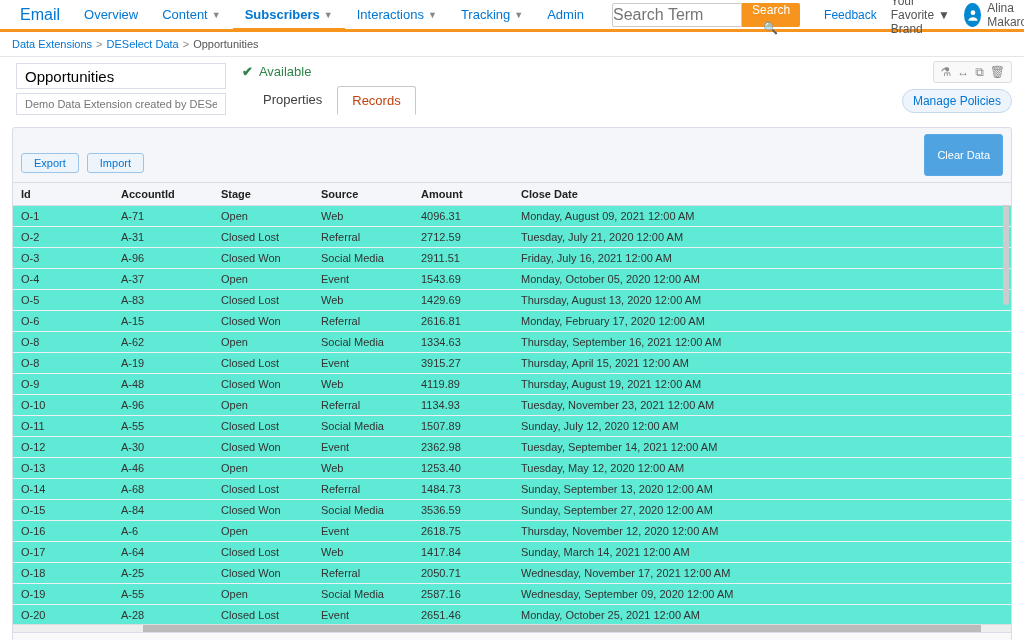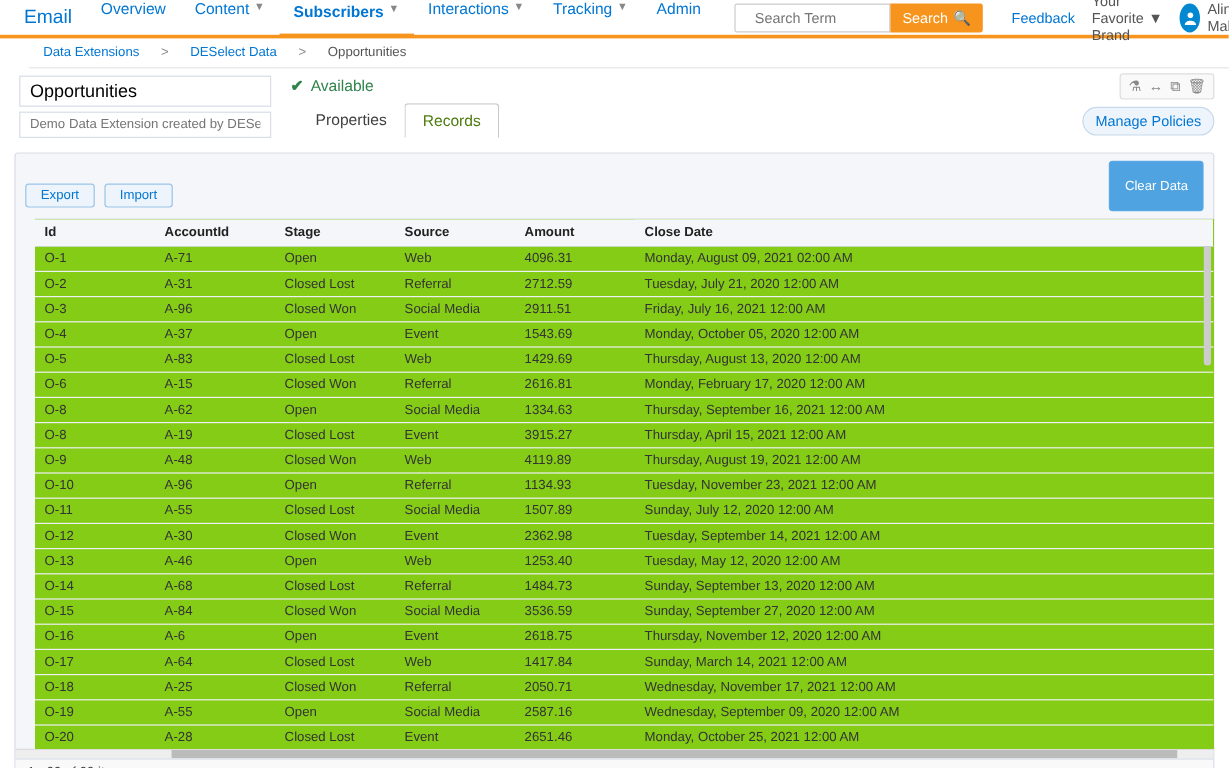--- a/index.html
+++ b/index.html
@@ -1,53 +1,53 @@
 <!DOCTYPE html>
 <html><head>
 <meta charset="utf-8">
 <style>
   * { box-sizing: border-box; margin: 0; padding: 0; }
   body { font-family: Arial, Helvetica, sans-serif; font-size: 12px; color: #222; background: #fff; width: 1024px; height: 640px; overflow: hidden; }
   .topbar { display: flex; align-items: center; height: 32px; border-bottom: 3px solid #f7941d; padding: 0 8px; gap: 12px; }
   .cloud { width: 26px; height: 18px; }
   .product { color: #0176d3; font-size: 16px; font-weight: 400; }
   .nav { display: flex; align-items: center; gap: 0; height: 100%; }
-  .nav-item { color: #0176d3; font-size: 13px; padding: 0 12px; height: 100%; display: flex; gap: 4px; cursor: pointer; }
+  .nav-item { color: #0176d3; font-size: 13px; padding: 0 12px; height: 100%; display: flex; align-items: center; gap: 4px; cursor: pointer; }
   .nav-item.active { border-bottom: 3px solid #f7941d; margin-bottom: -3px; font-weight: 600; }
   .nav-item .chev { font-size: 9px; color: #888; }
   .searchbox { display: flex; align-items: center; margin-left: 4px; }
-  .searchbox input { border: 1px solid #ccc; height: 24px; width: 130px; padding: 0 16px; font-size: 12px; border-radius: 2px 0 0 2px; }
-  .searchbtn { background: #f7941d; color: #fff; border: none; height: 24px; padding: 0 10px; font-size: 12px; cursor: pointer; border-radius: 0 2px 2px 0; display: flex; align-items: center; gap: 4px; }
+  .searchbox input { border: 1px solid #ccc; height: 24px; width: 130px; padding: 0 0; font-size: 16px; border-radius: 2px 0 0 2px; }
+  .searchbtn { background: #f7941d; color: #fff; border: none; height: 24px; padding: 0 10px; font-size: 12px; cursor: pointer; border-radius: 0 2px 2px 0; display: flex; align-items: center; gap: 4px; flex-direction: column; }
   .spacer { flex: 1; }
   .rightlinks { display: flex; align-items: center; gap: 14px; font-size: 12px; }
   .rightlinks .link { color: #0176d3; cursor: pointer; }
   .brand { color: #555; cursor: pointer; display: flex; align-items: center; gap: 4px; }
   .avatar { width: 24px; height: 24px; border-radius: 50%; background: #0288d1; display: flex; align-items: center; justify-content: center; color: #fff; font-size: 11px; }
   .user { color: #555; cursor: pointer; display: flex; align-items: center; gap: 6px; }
-  .breadcrumb { padding: 6px 12px; font-size: 11px; color: #0176d3; display: flex; align-items: center; gap: 18px; border-bottom: 1px solid #e5e5e5; margin-left: 24px; }
+  .breadcrumb { padding: 6px 12px; font-size: 11px; color: #0176d3; display: flex; align-items: center; gap: 4px; border-bottom: 1px solid #e5e5e5; }
   .breadcrumb .sep { color: #888; }
   .breadcrumb .cur { color: #555; }
   .toolrow { display: flex; align-items: center; padding: 6px 12px 6px 16px; gap: 16px; position: relative; }
   .name-input { border: 1px solid #d8dde6; padding: 4px 8px; font-size: 15px; width: 210px; height: 26px; }
   .desc-input { border: 1px solid #d8dde6; padding: 4px 8px; font-size: 11px; color: #888; width: 210px; height: 22px; }
   .avail { color: #2e844a; font-size: 13px; display: flex; align-items: center; gap: 6px; }
   .avail .check { color: #2e844a; font-weight: bold; }
   .leftcol { display: flex; flex-direction: column; gap: 4px; }
   .tabs2 { display: flex; align-items: flex-end; gap: 0; margin-left: 6px; }
   .tab2 { padding: 6px 14px; font-size: 13px; color: #404040; border: 1px solid transparent; cursor: pointer; border-radius: 3px 3px 0 0; }
-  .tab2.active { border-color: #c9c9c9; border-bottom-color: #fff; background: #fff; color: #4d7c0f; position: relative; top: 1px; }
+  .tab2.active { border-color: #c9c9c9; border-bottom-color: #fff; background: #fff; color: #c2410c; position: relative; top: 1px; }
   .right-actions { position: absolute; right: 12px; top: 4px; display: flex; flex-direction: column; align-items: flex-end; gap: 6px; }
   .iconrow { display: flex; gap: 6px; border: 1px solid #ddd; border-radius: 3px; padding: 3px 6px; background: #f9f9f9; }
   .iconrow span { color: #888; font-size: 12px; cursor: pointer; }
   .manage { border: 1px solid #c6d9ec; background: #eef4fb; color: #0176d3; padding: 4px 10px; font-size: 12px; border-radius: 12px; cursor: pointer; }
   .panel { margin: 6px 12px 0 12px; border: 1px solid #d8dde6; border-radius: 3px; background: #f4f6f9; }
   .panel-toolbar { display: flex; align-items: center; padding: 6px 8px; gap: 8px; }
   .btn-sm { border: 1px solid #9ac4e8; background: #eef4fb; color: #0176d3; padding: 3px 12px; font-size: 11px; border-radius: 3px; cursor: pointer; margin-top: 16px; }
   .btn-clear { border: 1px solid #5aa9e6; background: #4fa3e0; color: #fff; padding: 14px 12px; font-size: 11px; border-radius: 3px; cursor: pointer; }
-  .tablewrap { background: #84cc16; border-top: 1px solid #d8dde6; overflow-y: auto; max-height: 442px; position: relative; margin-left: 16px; }
+  .tablewrap { background: #5eead4; border-top: 1px solid #d8dde6; overflow-y: auto; max-height: 442px; position: relative; }
   table { width: 100%; border-collapse: collapse; font-size: 11px; }
   thead th { text-align: left; padding: 5px 8px; background: #f4f6f9; border-bottom: 1px solid #d8dde6; font-weight: 600; position: sticky; top: 0; }
   tbody td { padding: 4px 8px; border-bottom: 1px solid #eef0f3; color: #333; white-space: nowrap; }
   .col-id { width: 100px; }
   .col-acc { width: 100px; }
   .col-stage { width: 100px; }
   .col-src { width: 100px; }
   .col-amt { width: 100px; }
   .footer { padding: 5px 10px; font-size: 11px; color: #444; border-top: 1px solid #d8dde6; background: #f9f9f9; }
   .hscroll { height: 8px; background: #eee; border-top: 1px solid #ddd; }
@@ -168,21 +168,21 @@
           <th>Close Date</th>
         </tr>
       </thead>
       <tbody id="tbody">
           <tr>
             <td>O-1</td>
             <td>A-71</td>
             <td>Open</td>
             <td>Web</td>
             <td>4096.31</td>
-            <td>Monday, August 09, 2021 02:00 AM</td>
+            <td>Monday, August 09, 2021 12:00 AM</td>
           </tr>
           <tr>
             <td>O-2</td>
             <td>A-31</td>
             <td>Closed Lost</td>
             <td>Referral</td>
             <td>2712.59</td>
             <td>Tuesday, July 21, 2020 12:00 AM</td>
           </tr>
           <tr>

